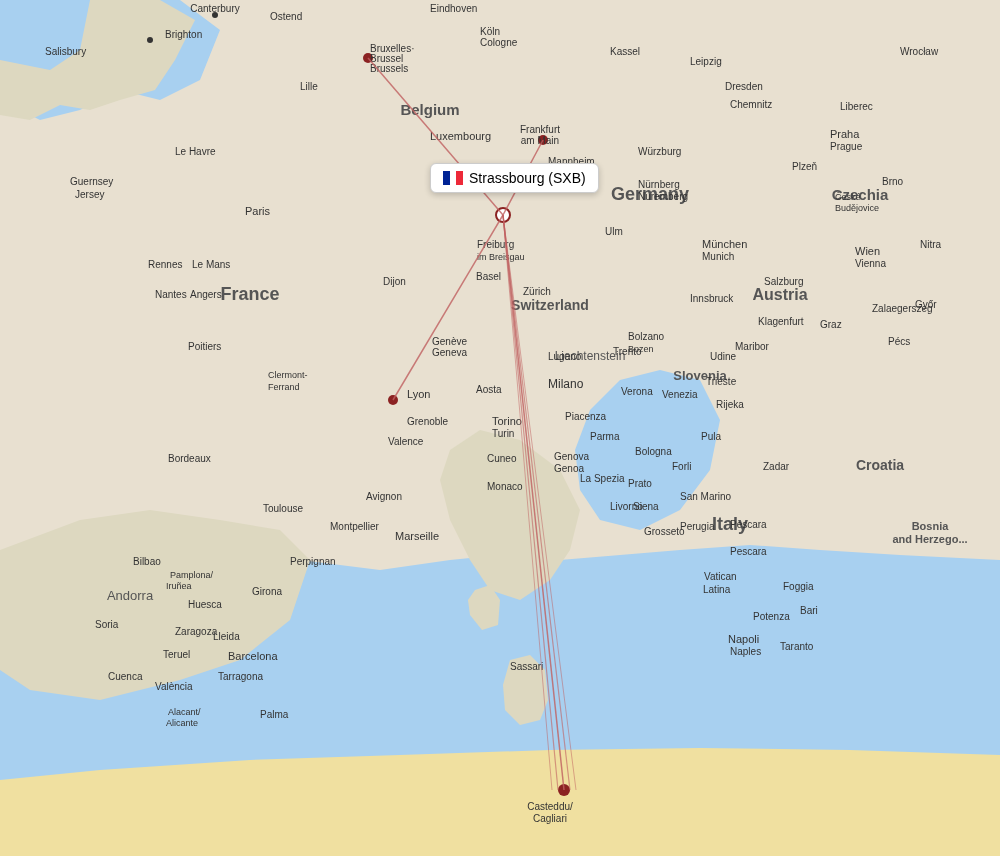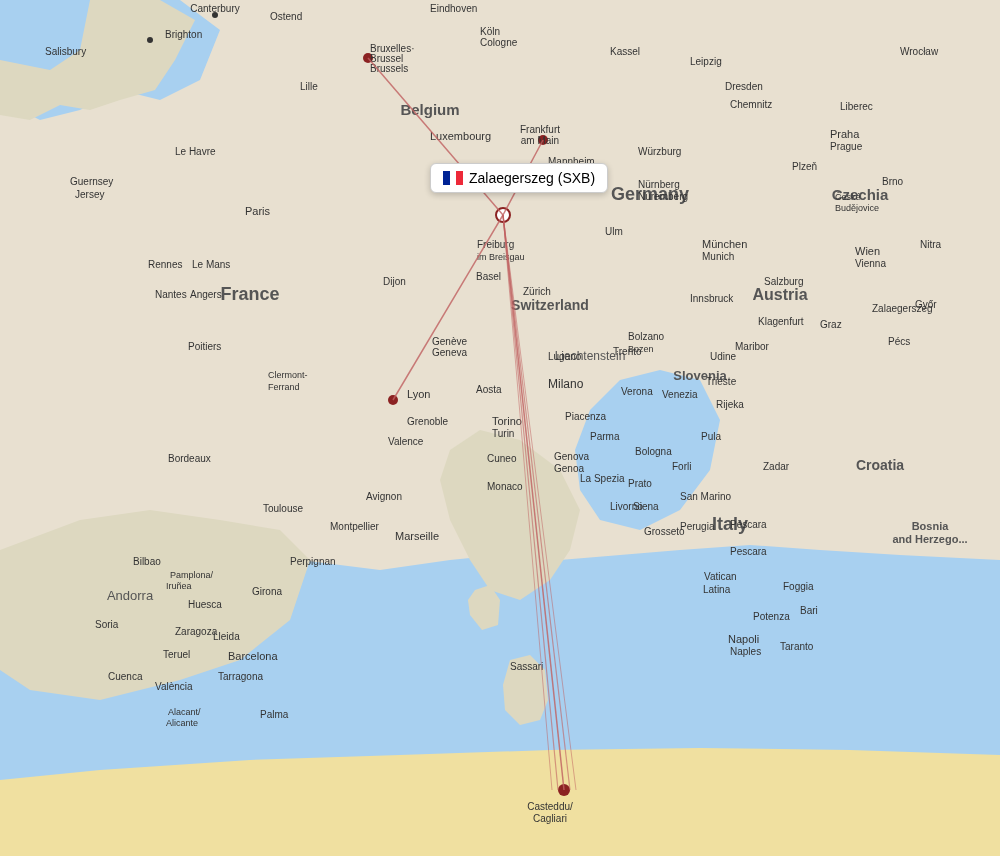--- a/index.html
+++ b/index.html
@@ -354,15 +354,15 @@
   </svg>
 
   <div class="airport-tooltip" style="left: 430px; top: 163px;">
     <span class="flag-icon">
       <svg width="20" height="14" viewBox="0 0 20 14" xmlns="http://www.w3.org/2000/svg">
         <rect width="7" height="14" fill="#002395"></rect>
         <rect x="7" width="6" height="14" fill="#FFFFFF"></rect>
         <rect x="13" width="7" height="14" fill="#ED2939"></rect>
       </svg>
     </span>
-    <span>Zalaegerszeg (SXB)</span>
+    <span>Strassbourg (SXB)</span>
   </div>
 </div>
 
 </body></html>

